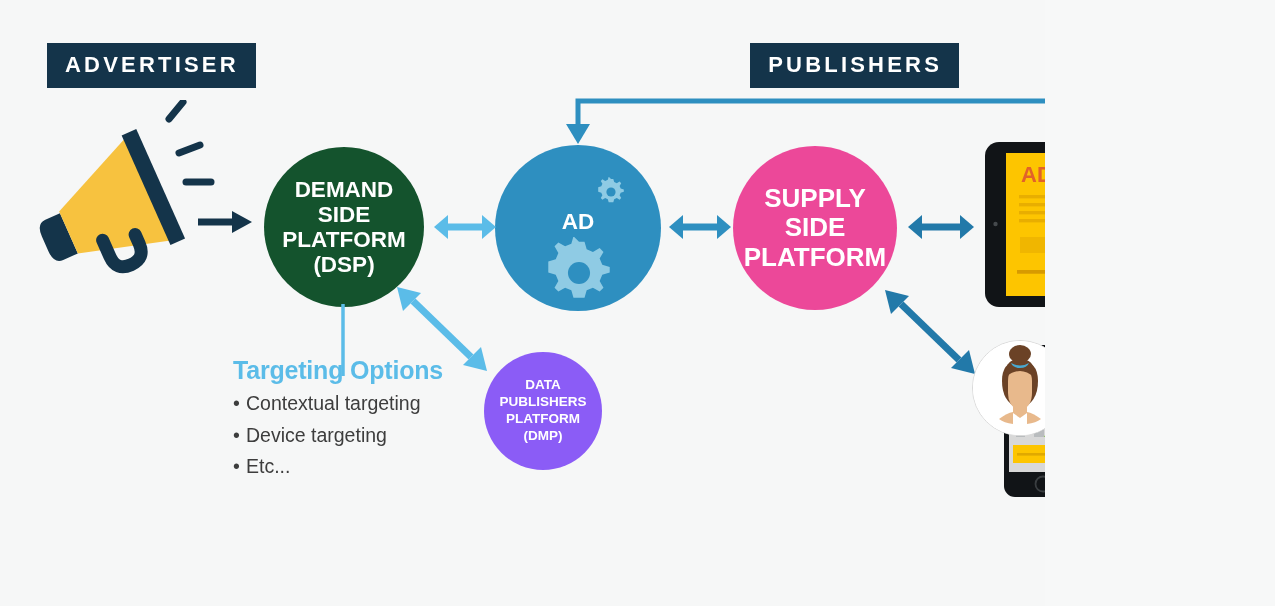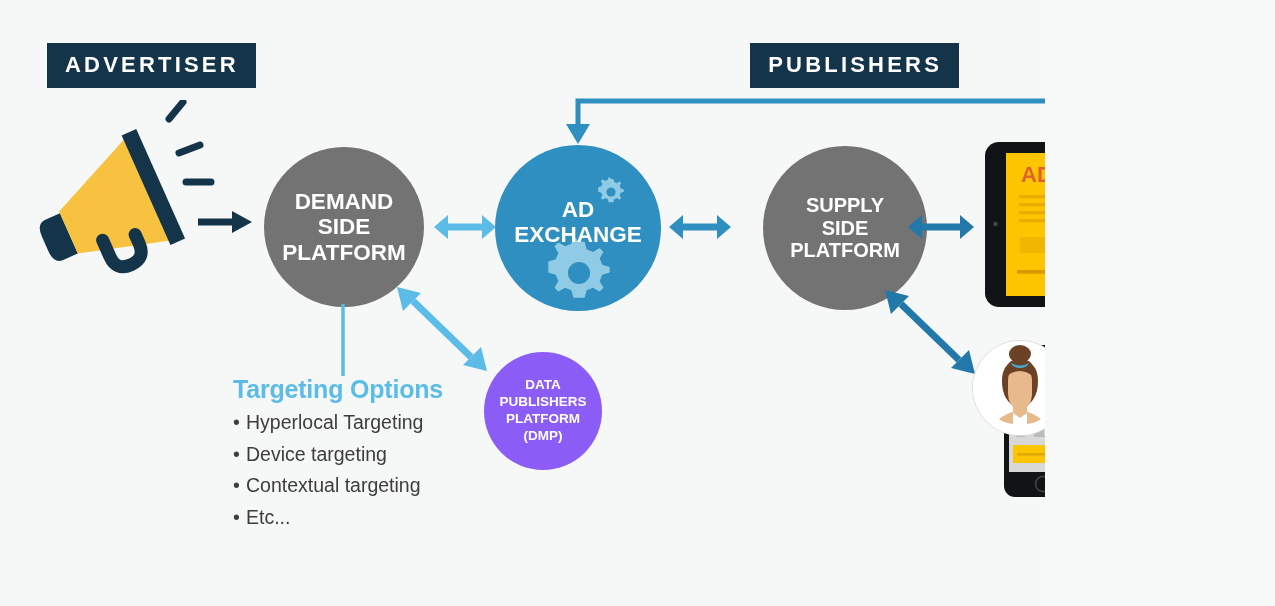--- a/index.html
+++ b/index.html
@@ -43,35 +43,35 @@
     text-align: center;
     color: #fff;
     font-weight: bold;
   }
   .circle .ctext { position: relative; z-index: 3; }
   .circle .ctext div { line-height: 1.12; white-space: nowrap; }
 
   #c-dsp {
     left: 264px; top: 147px;
     width: 160px; height: 160px;
-    background: #737373;
+    background: #14532d;
     font-size: 22.5px;
   }
   #c-adx {
     left: 495px; top: 145px;
     width: 166px; height: 166px;
     background: #2e8fc0;
     font-size: 22.5px;
   }
   #c-adx .ctext { margin-top: -12px; }
   #c-ssp {
-    left: 763px; top: 146px;
+    left: 733px; top: 146px;
     width: 164px; height: 164px;
-    background: #737373;
-    font-size: 20px;
+    background: #ec4899;
+    font-size: 26px;
   }
   #c-dmp {
     left: 484px; top: 352px;
     width: 118px; height: 118px;
     background: #8b5cf6;
     font-size: 13.5px;
   }
   #c-dmp .ctext div { line-height: 1.25; }
 
   
@@ -79,21 +79,21 @@
   #gear-small { left: 101px; top: 32px; }
   #gear-big { left: 48px; top: 92px; }
 
   
   .arrow-svg { position: absolute; overflow: visible; }
 
   
   #targeting {
     position: absolute;
     left: 233px;
-    top: 375px;
+    top: 356px;
     width: 290px;
   }
   #targeting h3 {
     margin: 0 0 3px 0;
     font-size: 25px;
     font-weight: bold;
     color: #5bbce8;
     letter-spacing: -0.2px;
   }
   #targeting ul {
@@ -166,41 +166,41 @@
   <svg class="arrow-svg" style="left:196px; top:205px;" width="60" height="34">
     <line x1="2" y1="17" x2="38" y2="17" stroke="#14344a" stroke-width="7"></line>
     <path d="M36,6 L56,17 L36,28 Z" fill="#14344a"></path>
   </svg>
 
   <div class="circle" id="c-dsp">
     <div class="ctext">
       <div>DEMAND</div>
       <div>SIDE</div>
       <div>PLATFORM</div>
+      <div>(DSP)</div>
     </div>
   </div>
 
   <div class="circle" id="c-adx">
 
     <svg class="gear" id="gear-small" width="30" height="30" viewBox="0 0 30 30">
       <g fill="#8fcbe4">
         <path d="M15,2 l2.3,0 0.9,3.1 2.6,1.1 2.8,-1.6 1.6,1.6 -1.6,2.8 1.1,2.6 3.1,0.9 0,2.3 -3.1,0.9 -1.1,2.6 1.6,2.8 -1.6,1.6 -2.8,-1.6 -2.6,1.1 -0.9,3.1 -2.3,0 -2.3,0 -0.9,-3.1 -2.6,-1.1 -2.8,1.6 -1.6,-1.6 1.6,-2.8 -1.1,-2.6 -3.1,-0.9 0,-2.3 0,-2.3 3.1,-0.9 1.1,-2.6 -1.6,-2.8 1.6,-1.6 2.8,1.6 2.6,-1.1 0.9,-3.1 z"></path>
       </g>
       <circle cx="15" cy="15" r="4.6" fill="#2e8fc0"></circle>
     </svg>
 
     <svg class="gear" id="gear-big" width="72" height="72" viewBox="0 0 30 30">
       <g fill="#8fcbe4">
         <path d="M15,2 l2.3,0 0.9,3.1 2.6,1.1 2.8,-1.6 1.6,1.6 -1.6,2.8 1.1,2.6 3.1,0.9 0,2.3 -3.1,0.9 -1.1,2.6 1.6,2.8 -1.6,1.6 -2.8,-1.6 -2.6,1.1 -0.9,3.1 -2.3,0 -2.3,0 -0.9,-3.1 -2.6,-1.1 -2.8,1.6 -1.6,-1.6 1.6,-2.8 -1.1,-2.6 -3.1,-0.9 0,-2.3 0,-2.3 3.1,-0.9 1.1,-2.6 -1.6,-2.8 1.6,-1.6 2.8,1.6 2.6,-1.1 0.9,-3.1 z"></path>
       </g>
       <circle cx="15" cy="15" r="4.6" fill="#2e8fc0"></circle>
     </svg>
     <div class="ctext">
       <div>AD</div>
-      <div>EXCHANGE</div>
     </div>
   </div>
 
   <div class="circle" id="c-ssp">
     <div class="ctext">
       <div>SUPPLY</div>
       <div>SIDE</div>
       <div>PLATFORM</div>
     </div>
   </div>
@@ -250,23 +250,22 @@
 
   <svg class="arrow-svg" style="left:565px; top:94px;" width="545" height="60">
     <path d="M13,35 L13,7 L533,7 L533,35" fill="none" stroke="#2e8fc0" stroke-width="5"></path>
     <path d="M1,30 L25,30 L13,50 Z" fill="#2e8fc0"></path>
     <path d="M521,30 L545,30 L533,50 Z" fill="#2e8fc0"></path>
   </svg>
 
   <div id="targeting">
     <h3>Targeting Options</h3>
     <ul>
-      <li><span class="bullet">•</span><span>Hyperlocal Targeting</span></li>
+      <li><span class="bullet">•</span><span>Contextual targeting</span></li>
       <li><span class="bullet">•</span><span>Device targeting</span></li>
-      <li><span class="bullet">•</span><span>Contextual targeting</span></li>
       <li><span class="bullet">•</span><span>Etc...</span></li>
     </ul>
   </div>
 
   <div id="tablet">
     <svg width="240" height="165" viewBox="0 0 240 165">
       <rect x="0" y="0" width="240" height="165" rx="14" fill="#111417"></rect>
       <rect x="21" y="11" width="198" height="143" fill="#fdc500"></rect>
       <circle cx="10.5" cy="82" r="2.2" fill="#45494d"></circle>
       <circle cx="229" cy="82" r="7" fill="none" stroke="#45494d" stroke-width="2"></circle>

